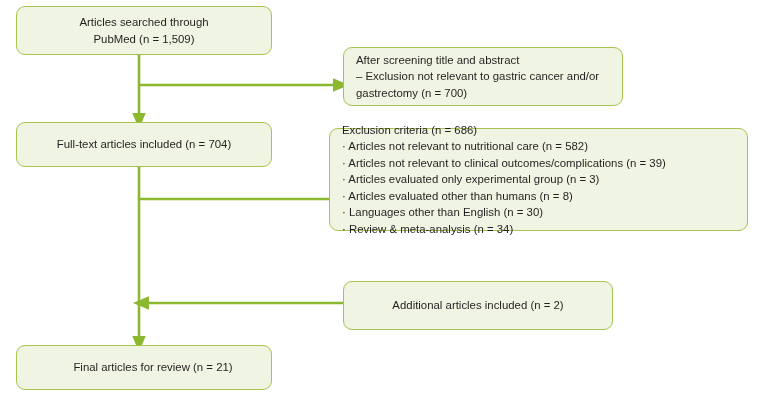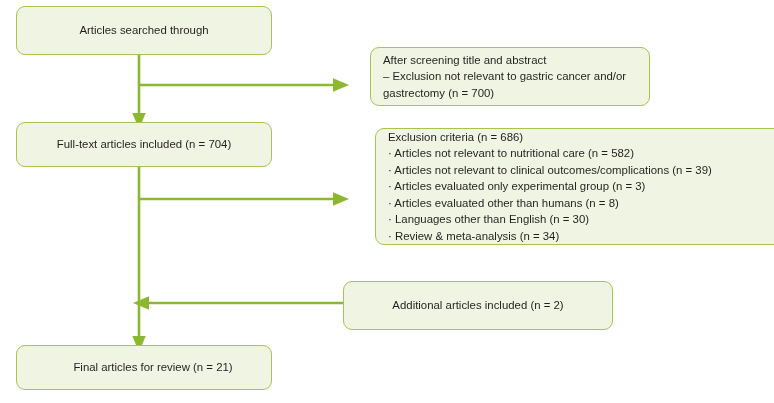--- a/index.html
+++ b/index.html
@@ -40,21 +40,20 @@
     flex-direction: column;
     justify-content: center;
   }
   .node.center {
     align-items: center;
     text-align: left;
   }
   .node.left-align {
     align-items: flex-start;
     text-align: center;
-    margin-left: 27px;
   }
   .node-line {
     font-size: 11.4px;
     line-height: 16.4px;
     white-space: pre;
     color: #231f20;
   }
   .node.center .node-line {
     padding: 0 8px;
   }
@@ -64,21 +63,21 @@
   .hang {
     text-indent: -6px;
     padding-left: 18px !important;
   }
 
   
   #node-search       { left: 16px;  top: 6px;    width: 256px; height: 49px; }
   #node-fulltext     { left: 16px;  top: 122px;  width: 256px; height: 45px; }
   #node-final        { left: 16px;  top: 345px;  width: 256px; height: 45px; padding-left: 18px; }
   #node-screening    { left: 343px; top: 47px;   width: 280px; height: 59px; }
-  #node-exclusion    { left: 348px; top: 128px;  width: 419px; height: 117px; }
+  #node-exclusion    { left: 329px; top: 128px;  width: 419px; height: 103px; }
   #node-additional   { left: 343px; top: 281px;  width: 270px; height: 49px; }
 </style>
 </head>
 <body>
 
 <div id="flow-canvas">
 
   <svg class="connectors" viewBox="0 0 774 403" width="774" height="403" xmlns="http://www.w3.org/2000/svg">
     <defs>
       <marker id="arrow-right" markerWidth="7" markerHeight="7" refX="0.4" refY="3" orient="auto" markerUnits="strokeWidth">
@@ -98,20 +97,21 @@
 
     <line x1="139" y1="167" x2="139" y2="337" stroke="#8cb830" stroke-width="2.6" marker-end="url(#arrow-down)"></line>
 
     <line x1="139" y1="199" x2="334" y2="199" stroke="#8cb830" stroke-width="2.6" marker-end="url(#arrow-right)"></line>
 
     <line x1="343" y1="303" x2="148" y2="303" stroke="#8cb830" stroke-width="2.6" marker-end="url(#arrow-left)"></line>
   </svg>
 
   <div class="node center" id="node-search">
     <div class="node-line">Articles searched through</div>
+    <div class="node-line">PubMed (n = 1,509)</div>
   </div>
 
   <div class="node left-align" id="node-screening">
     <div class="node-line">After screening title and abstract</div>
     <div class="node-line hang">– Exclusion not relevant to gastric cancer and/or</div>
     <div class="node-line">gastrectomy (n = 700)</div>
   </div>
 
   <div class="node center" id="node-fulltext">
     <div class="node-line">Full-text articles included (n = 704)</div>

